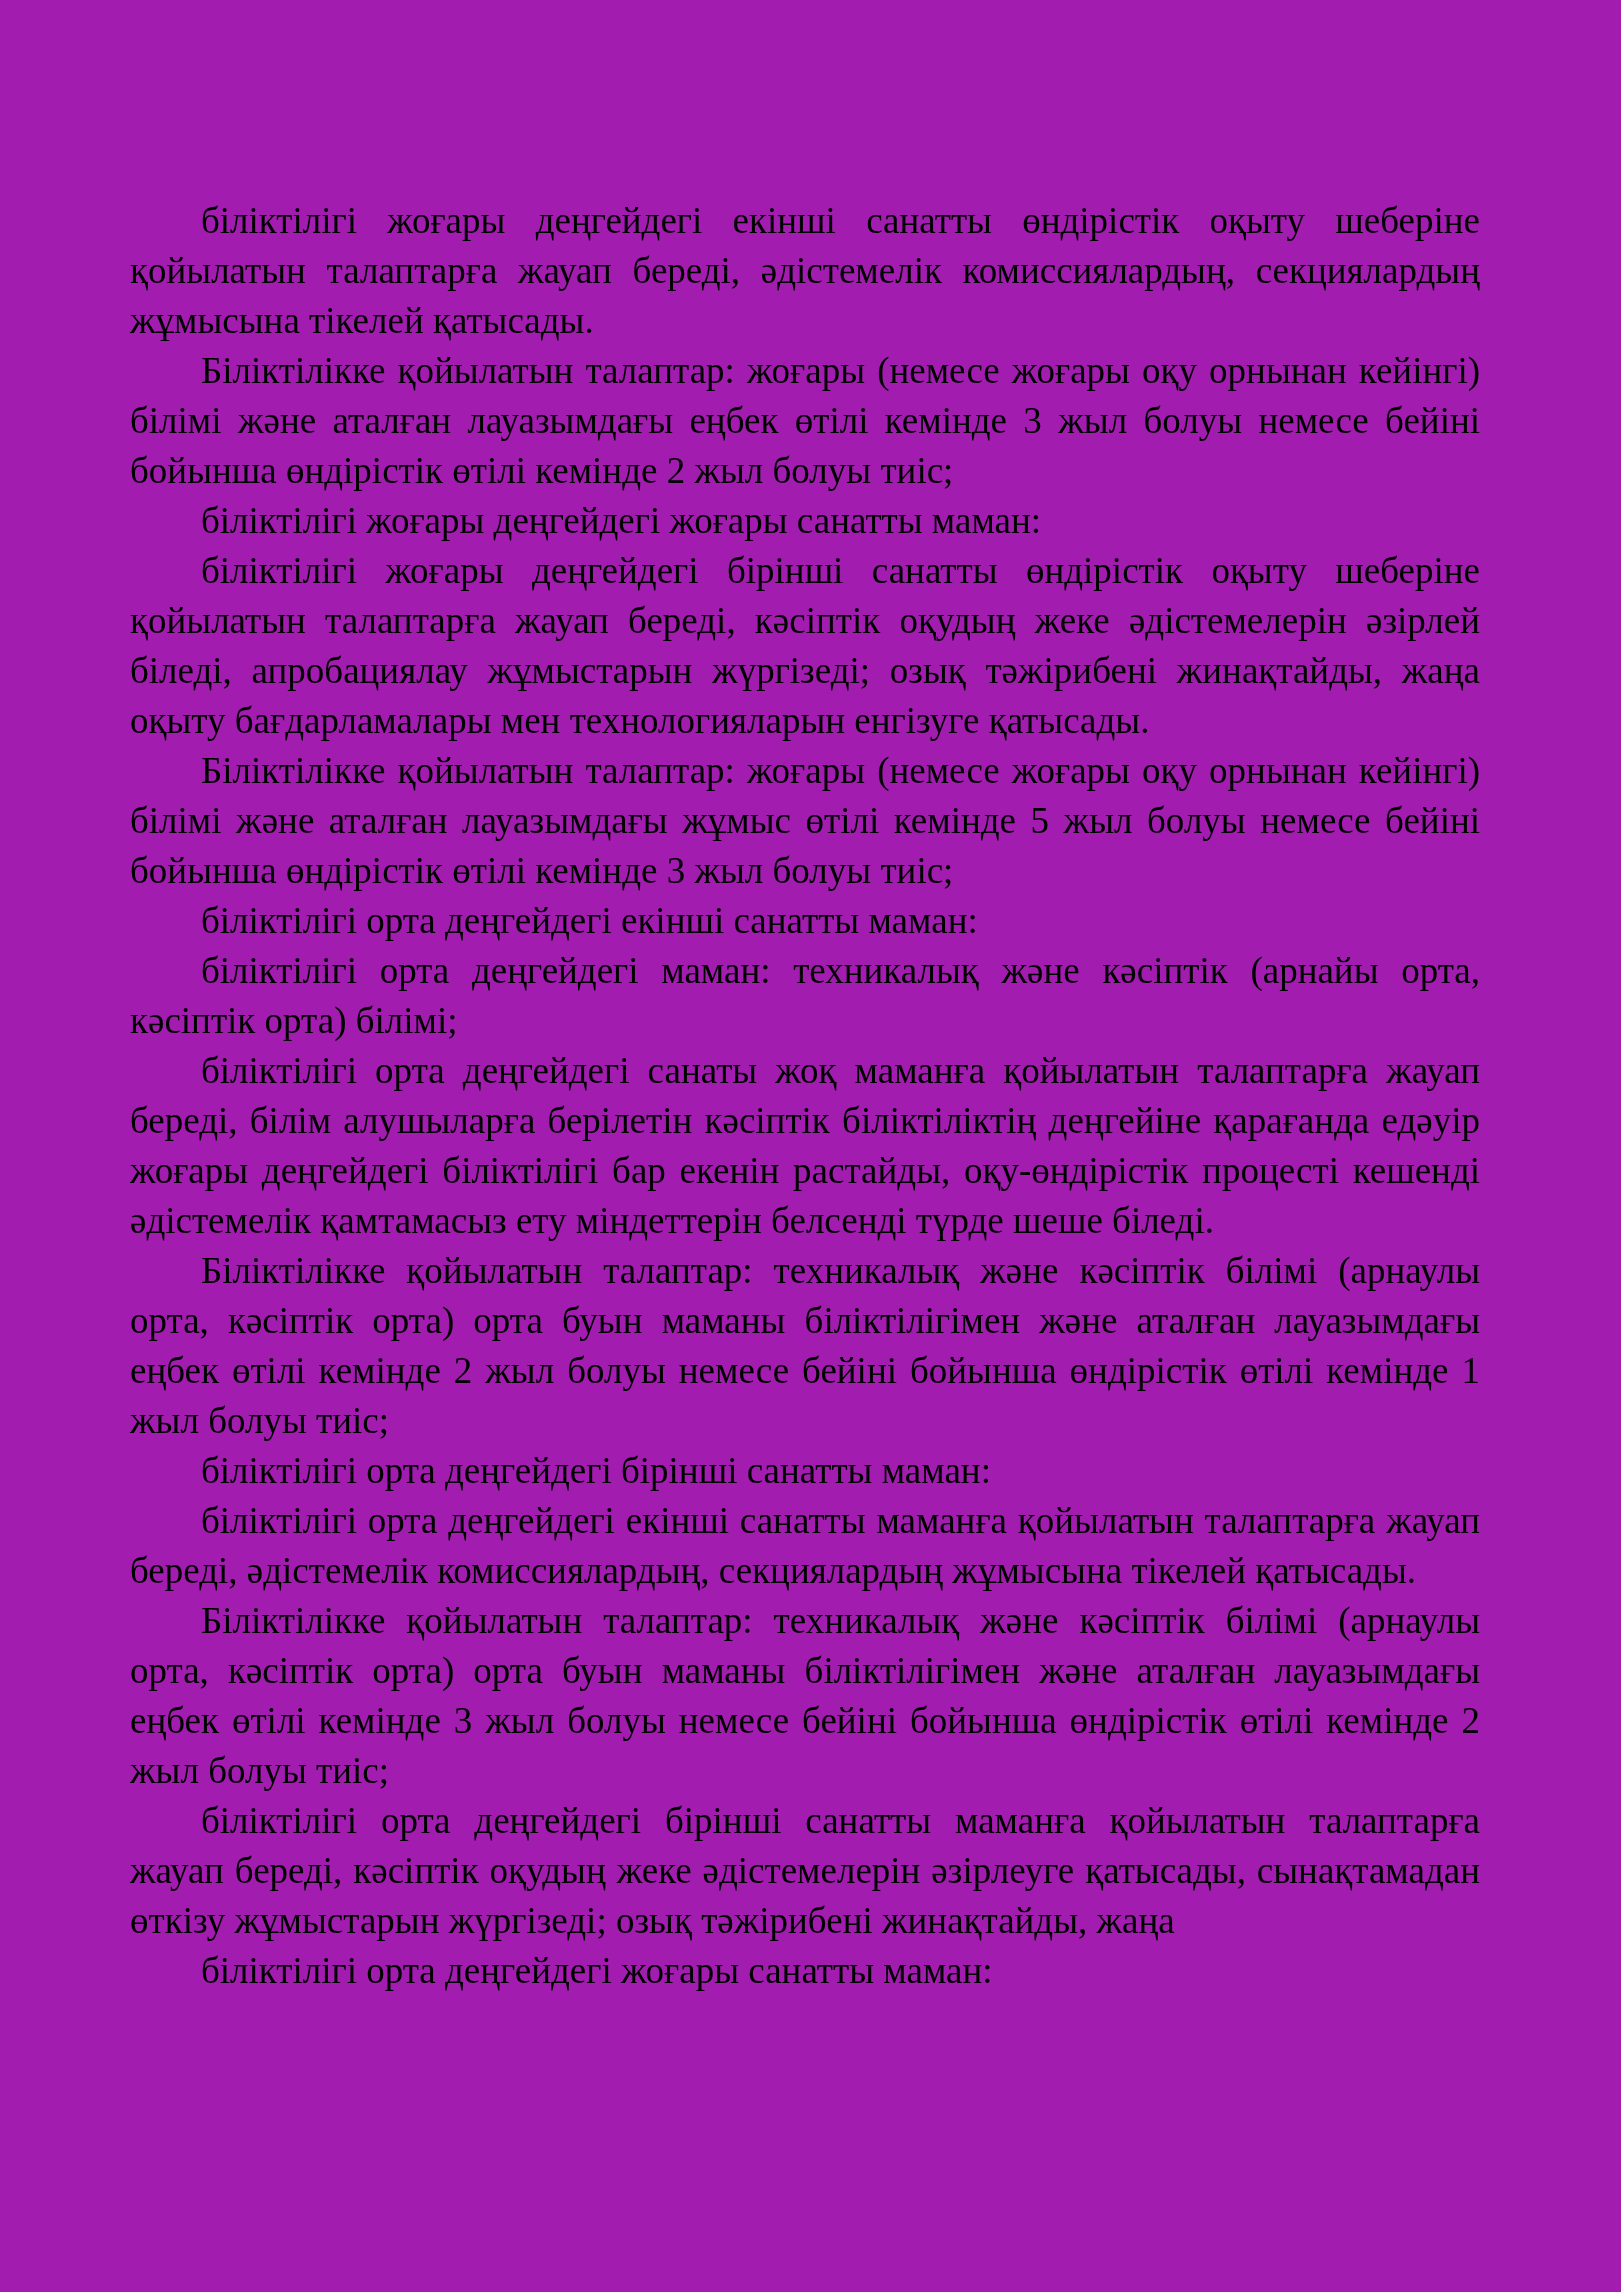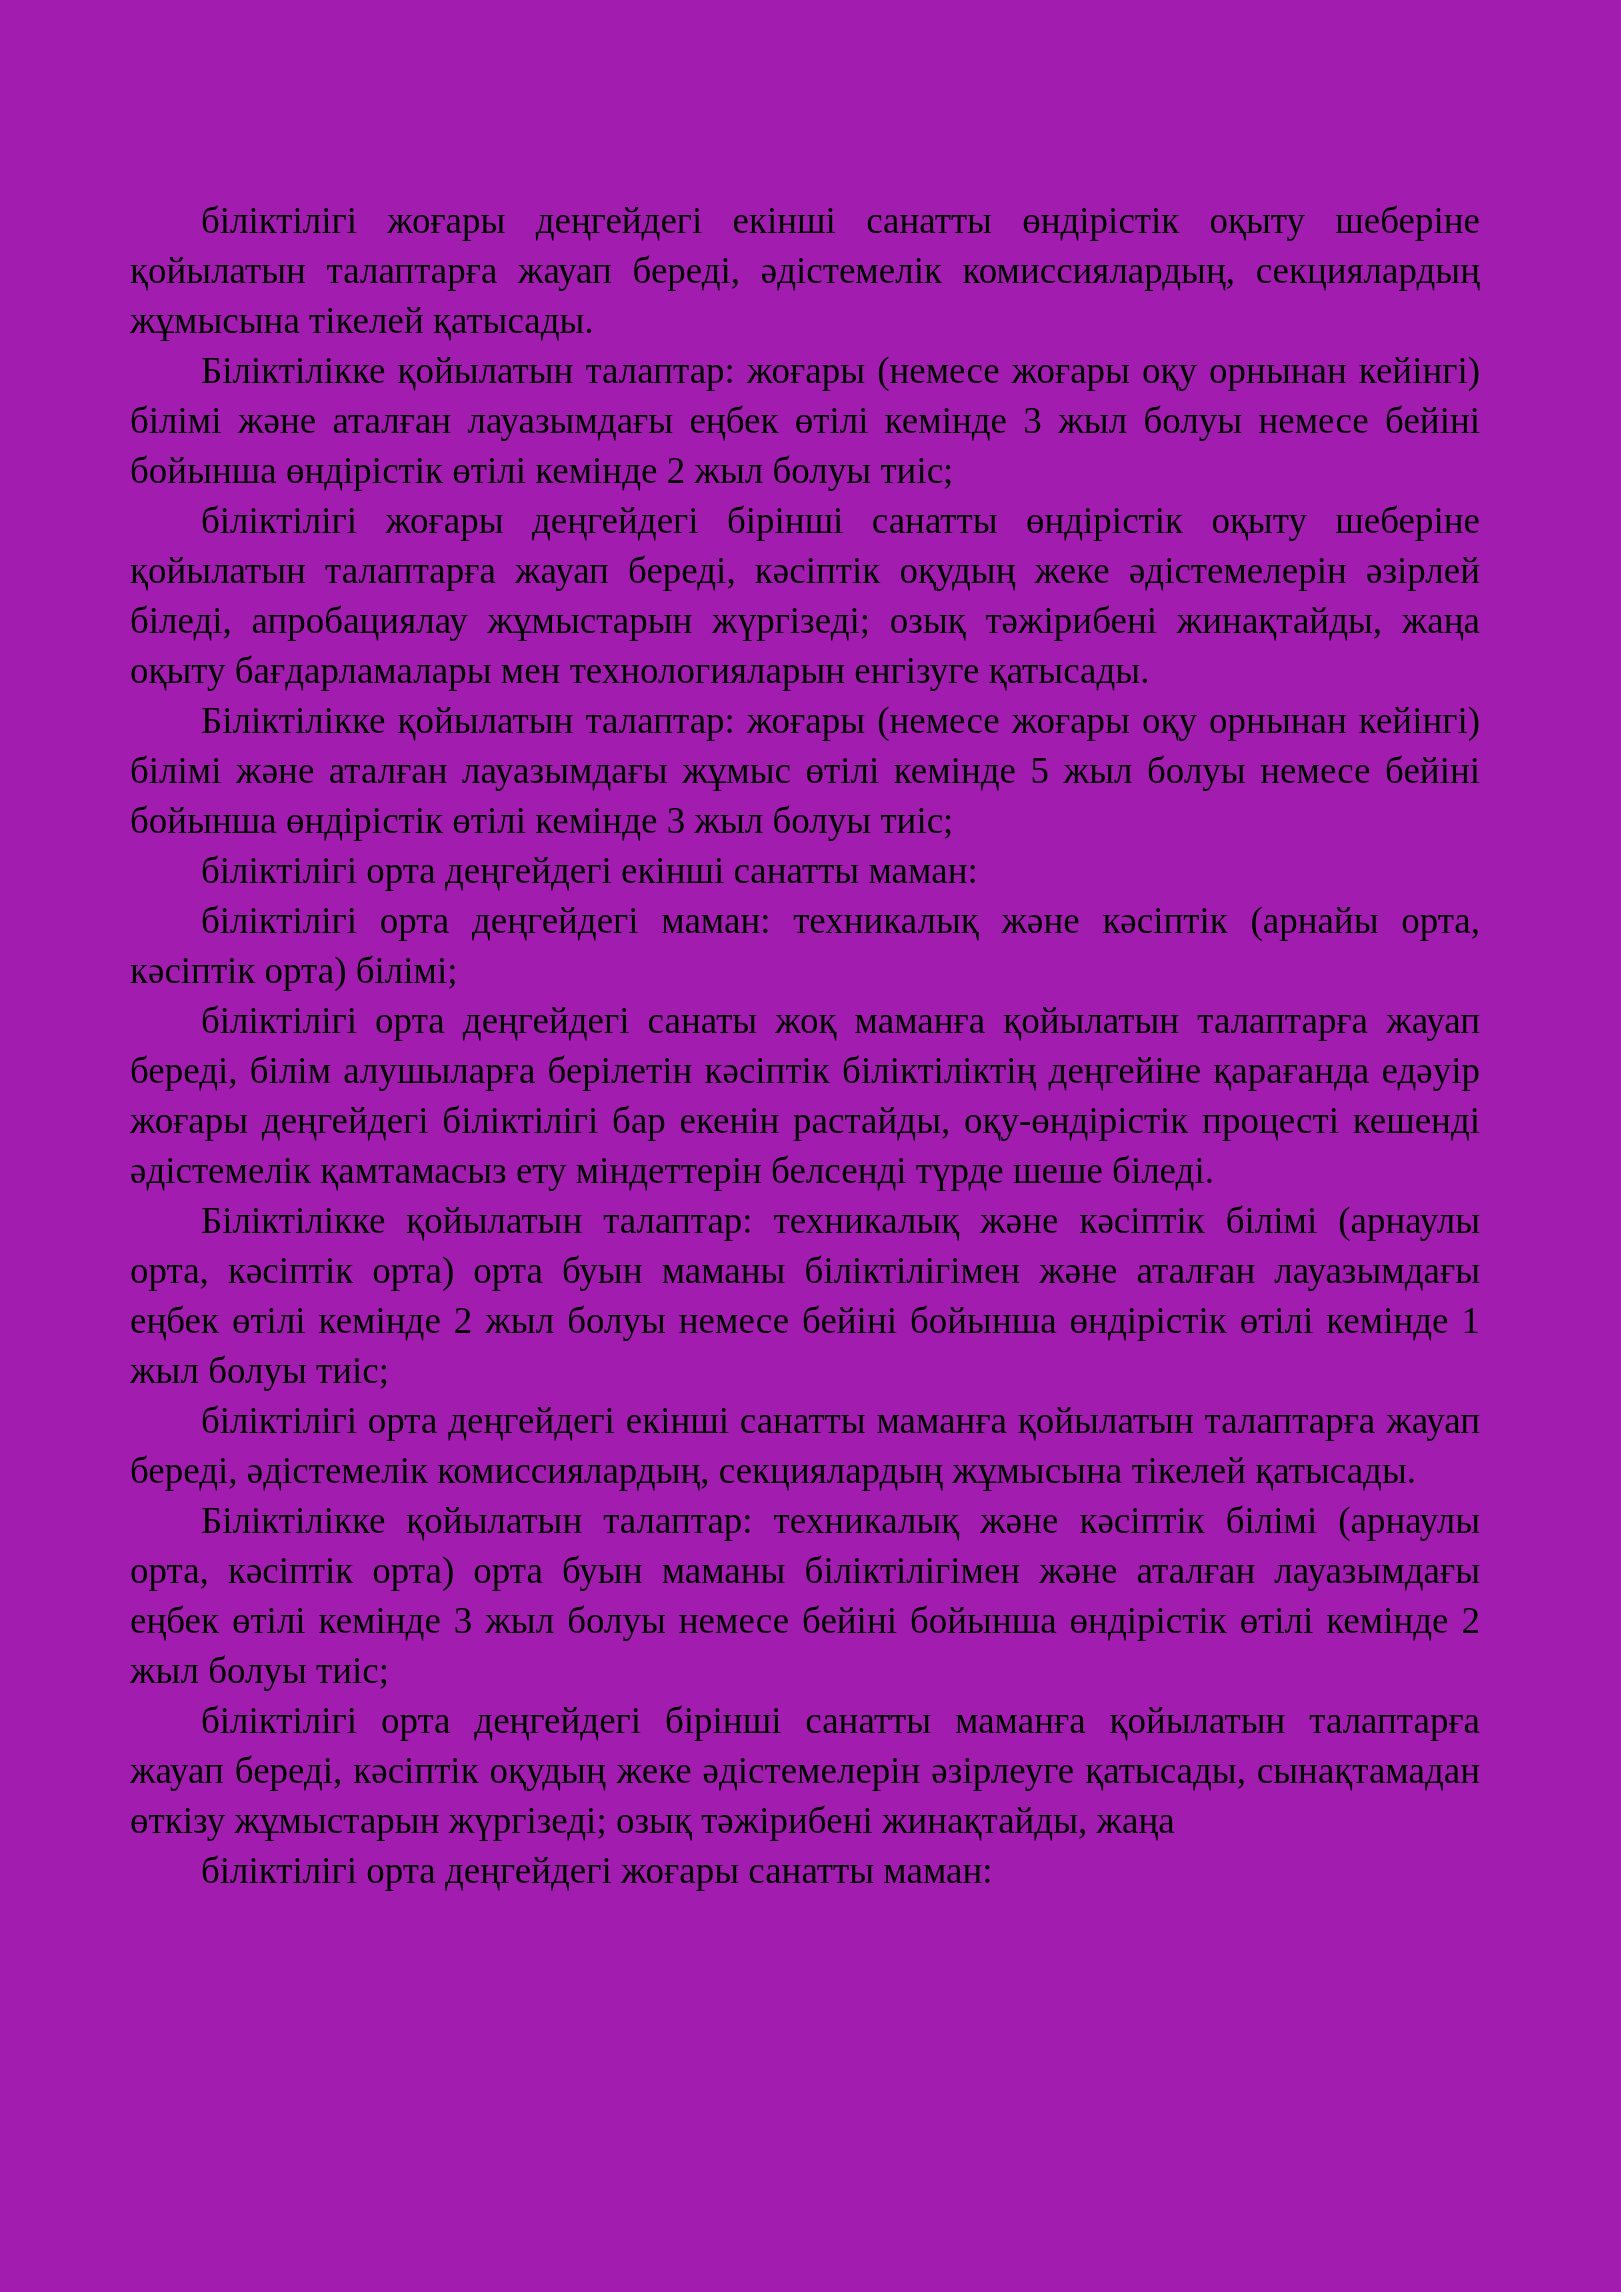--- a/index.html
+++ b/index.html
@@ -44,25 +44,27 @@
     text-indent: 71px;
   }
 </style>
 </head>
 <body>
 
 <div class="page">
   <div class="doc-body">
     <p>біліктілігі жоғары деңгейдегі екінші санатты өндірістік оқыту шеберіне қойылатын талаптарға жауап береді, әдістемелік комиссиялардың, секциялардың жұмысына тікелей қатысады.</p>
     <p>Біліктілікке қойылатын талаптар: жоғары (немесе жоғары оқу орнынан кейінгі) білімі және аталған лауазымдағы еңбек өтілі кемінде 3 жыл болуы немесе бейіні бойынша өндірістік өтілі кемінде 2 жыл болуы тиіс;</p>
+    <p>біліктілігі жоғары деңгейдегі жоғары санатты маман:</p>
     <p>біліктілігі жоғары деңгейдегі бірінші санатты өндірістік оқыту шеберіне қойылатын талаптарға жауап береді, кәсіптік оқудың жеке әдістемелерін әзірлей біледі, апробациялау жұмыстарын жүргізеді; озық тәжірибені жинақтайды, жаңа оқыту бағдарламалары мен технологияларын енгізуге қатысады.</p>
     <p>Біліктілікке қойылатын талаптар: жоғары (немесе жоғары оқу орнынан кейінгі) білімі және аталған лауазымдағы жұмыс өтілі кемінде 5 жыл болуы немесе бейіні бойынша өндірістік өтілі кемінде 3 жыл болуы тиіс;</p>
     <p>біліктілігі орта деңгейдегі екінші санатты маман:</p>
     <p>біліктілігі орта деңгейдегі маман: техникалық және кәсіптік (арнайы орта, кәсіптік орта) білімі;</p>
     <p>біліктілігі орта деңгейдегі санаты жоқ маманға қойылатын талаптарға жауап береді, білім алушыларға берілетін кәсіптік біліктіліктің деңгейіне қарағанда едәуір жоғары деңгейдегі біліктілігі бар екенін растайды, оқу-өндірістік процесті кешенді әдістемелік қамтамасыз ету міндеттерін белсенді түрде шеше біледі.</p>
     <p>Біліктілікке қойылатын талаптар: техникалық және кәсіптік білімі (арнаулы орта, кәсіптік орта) орта буын маманы біліктілігімен және аталған лауазымдағы еңбек өтілі кемінде 2 жыл болуы немесе бейіні бойынша өндірістік өтілі кемінде 1 жыл болуы тиіс;</p>
+    <p>біліктілігі орта деңгейдегі бірінші санатты маман:</p>
     <p>біліктілігі орта деңгейдегі екінші санатты маманға қойылатын талаптарға жауап береді, әдістемелік комиссиялардың, секциялардың жұмысына тікелей қатысады.</p>
     <p>Біліктілікке қойылатын талаптар: техникалық және кәсіптік білімі (арнаулы орта, кәсіптік орта) орта буын маманы біліктілігімен және аталған лауазымдағы еңбек өтілі кемінде 3 жыл болуы немесе бейіні бойынша өндірістік өтілі кемінде 2 жыл болуы тиіс;</p>
     <p>біліктілігі орта деңгейдегі бірінші санатты маманға қойылатын талаптарға жауап береді, кәсіптік оқудың жеке әдістемелерін әзірлеуге қатысады, сынақтамадан өткізу жұмыстарын жүргізеді; озық тәжірибені жинақтайды, жаңа</p>
     <p>біліктілігі орта деңгейдегі жоғары санатты маман:</p>
   </div>
 </div>
 
 
 </body></html>

